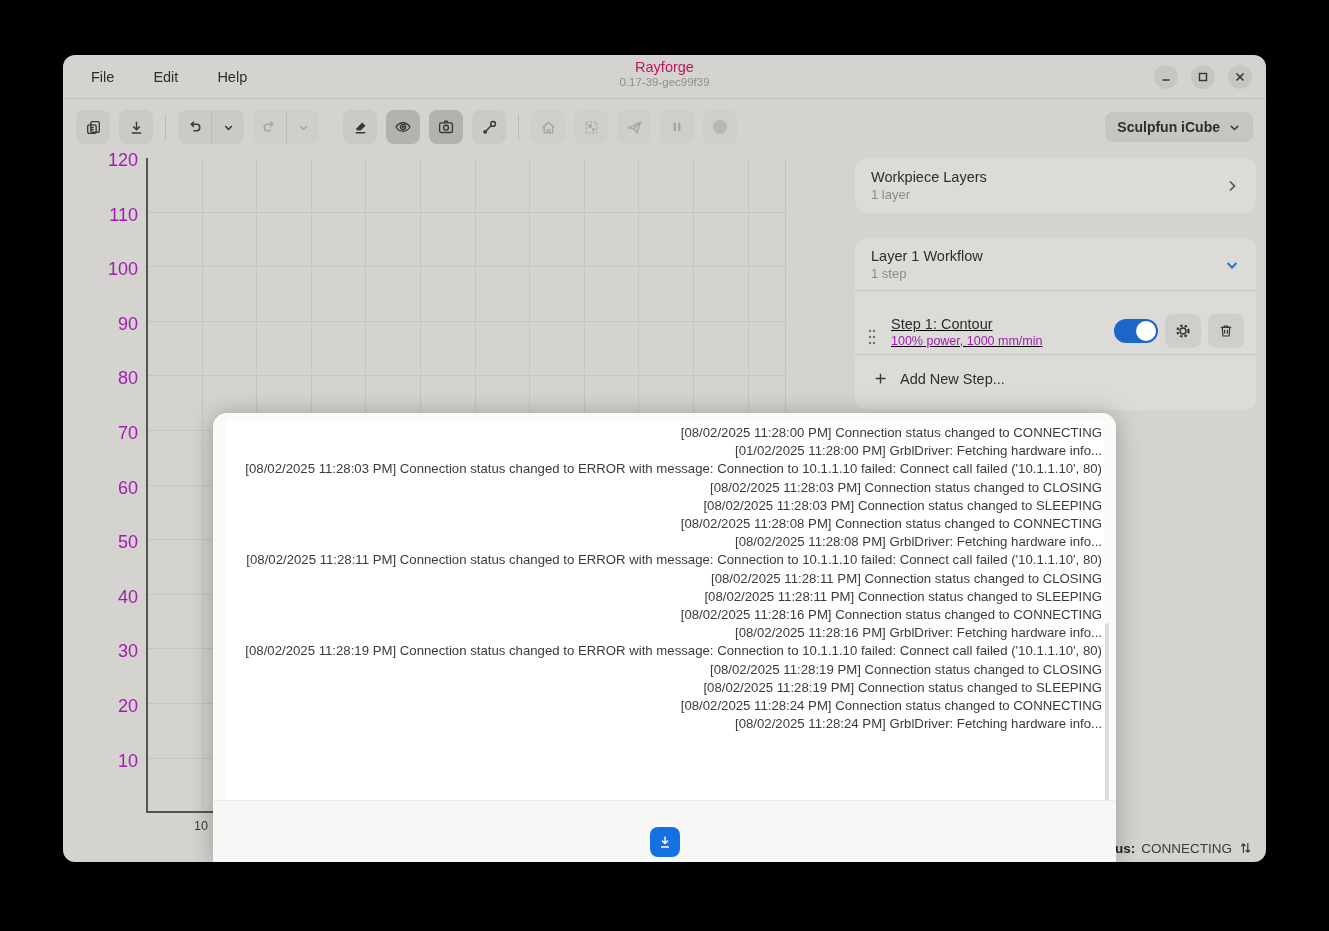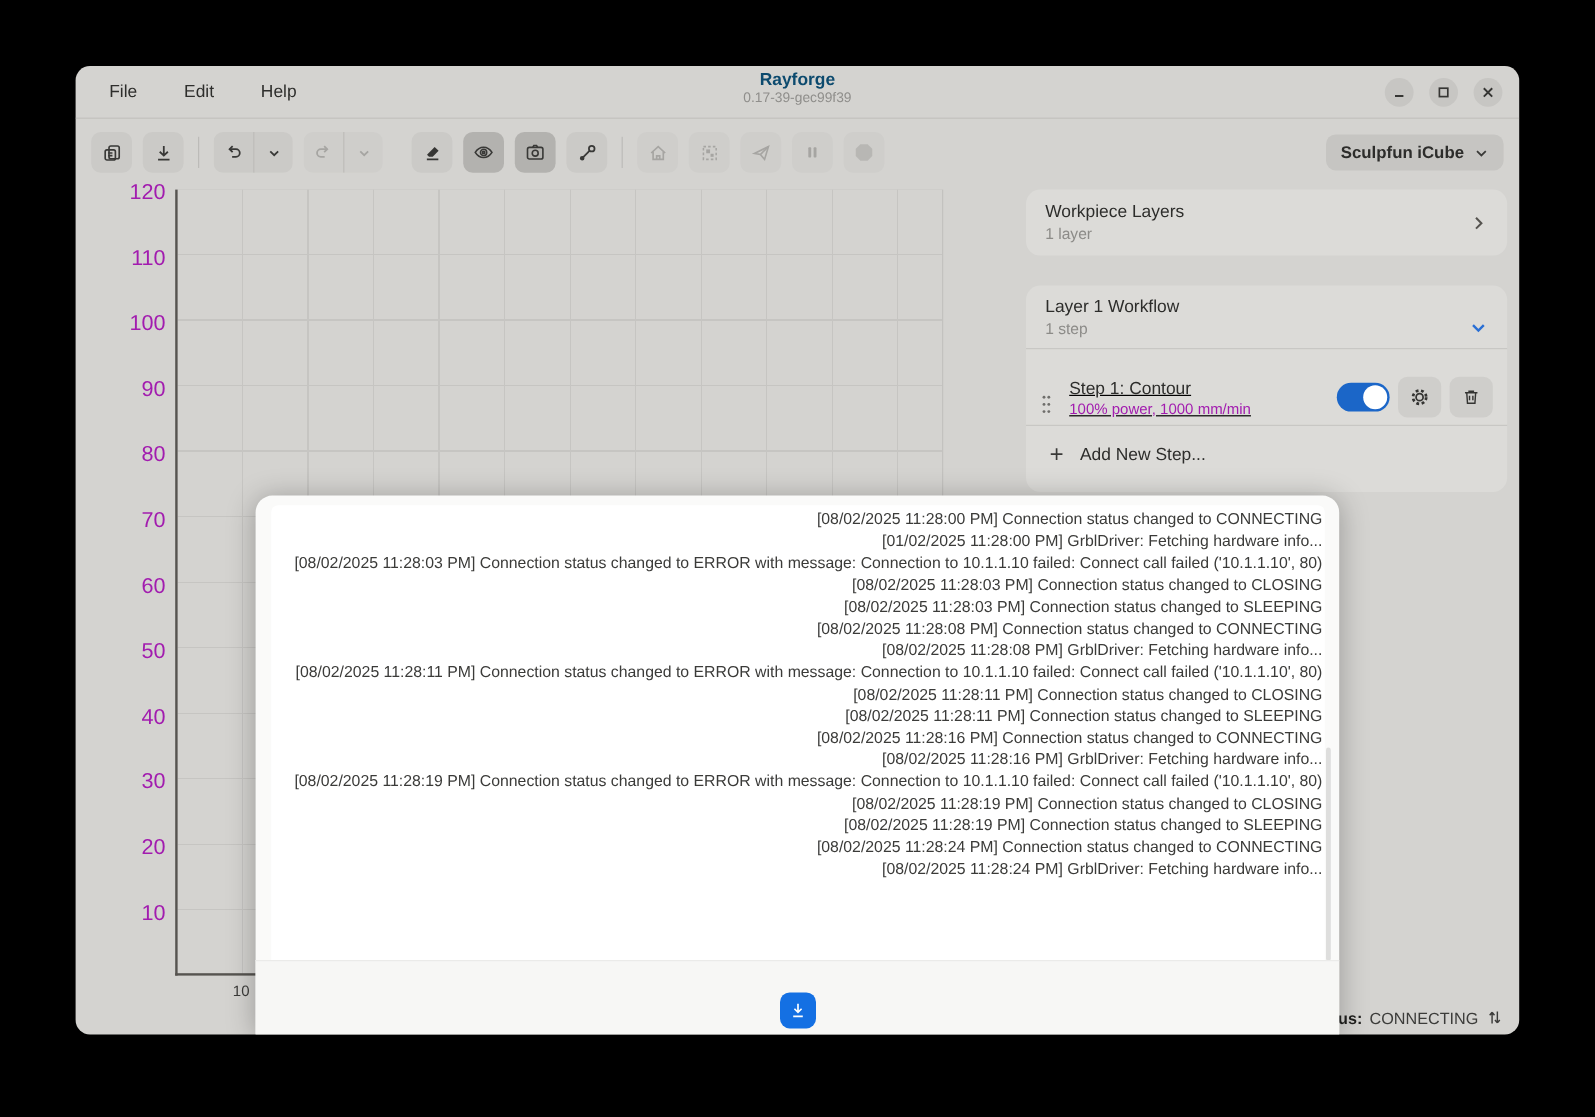--- a/index.html
+++ b/index.html
@@ -6,21 +6,21 @@
   html,body { width:1329px; height:931px; background:#000; font-family:"Liberation Sans", sans-serif; overflow:hidden; }
 
   .window { position:absolute; left:63px; top:55px; width:1203px; height:807px;
             background:#d4d3d0; border-radius:12px; overflow:hidden; }
 
   
   .titlebar { position:relative; height:44px; border-bottom:1px solid #c2c1be; }
   .menubar { position:absolute; left:22px; top:0; height:44px; display:flex; align-items:center; gap:27px; }
   .menu-item { font-size:14.5px; color:#2e2e2c; padding:4px 6px; border-radius:6px; cursor:default; }
   .title-block { position:absolute; left:50%; top:4px; transform:translateX(-50%); text-align:center; }
-  .title-block .t { font-size:14.5px; font-weight:bold; color:#0c4a6e; }
+  .title-block .t { font-size:14.5px; font-weight:normal; color:#be185d; }
   .title-block .s { font-size:11.5px; color:#8f8e8b; margin-top:1px; }
   .win-controls { position:absolute; right:14px; top:10px; display:flex; gap:13px; }
   .wc-btn { width:24px; height:24px; border-radius:50%; background:#c7c6c3; display:flex; align-items:center; justify-content:center; color:#363634; }
 
   
   .toolbar { position:relative; height:56px; display:flex; align-items:center; padding:0 13px; gap:9px; }
   .tb-btn { width:34px; height:34px; border-radius:8px; background:#cbcac7; display:flex; align-items:center; justify-content:center; color:#393937; flex:0 0 auto; }
   .tb-btn.active { background:#b3b2af; }
   .tb-btn.disabled { background:#cfcecb; color:#a6a5a2; }
   .tb-sep { width:1px; height:26px; background:#bcbbb8; margin:0 3px; flex:0 0 auto; }
@@ -42,21 +42,21 @@
   .y-tick { position:absolute; width:40px; text-align:right; font-size:18px; color:#a21caf; }
   .x-tick { position:absolute; left:120px; top:764px; width:36px; text-align:center; font-size:12.5px; color:#3b3b39; }
 
   
   .card { position:absolute; left:792px; width:401px; background:#dcdbd8; border-radius:12px; }
   .card1 { top:103px; height:55px; display:flex; align-items:center; padding:0 16px; }
   .card-titles { flex:1; }
   .card-title { font-size:14.5px; color:#2d2d2b; }
   .card-sub { font-size:13px; color:#8c8b88; margin-top:2px; }
   .card2 { top:183px; height:172px; }
-  .wf-header { display:flex; align-items:flex-end; padding:10px 16px 9px 16px; }
+  .wf-header { display:flex; align-items:center; padding:10px 16px 9px 16px; }
   .divider { height:1px; background:#c8c7c4; }
   .step-row { display:flex; align-items:flex-end; padding:6px 12px 6px 10px; height:63px;text-decoration:underline; }
   .drag-handle { color:#6f6e6b; margin-right:12px; display:flex; }
   .step-titles { flex:1; }
   .step-title { font-size:14.5px; color:#2d2d2b; }
   .step-sub { font-size:12.5px; color:#a21caf; margin-top:2px; }
   .step-controls { display:flex; align-items:center; gap:7px; }
   .toggle { width:44px; height:24px; border-radius:12px; background:#1b66c8; position:relative; }
   .toggle .knob { position:absolute; right:2px; top:2px; width:20px; height:20px; border-radius:50%; background:#fff; }
   .sm-btn { width:36px; height:34px; border-radius:8px; background:#cfcecb; display:flex; align-items:center; justify-content:center; color:#343432; }

